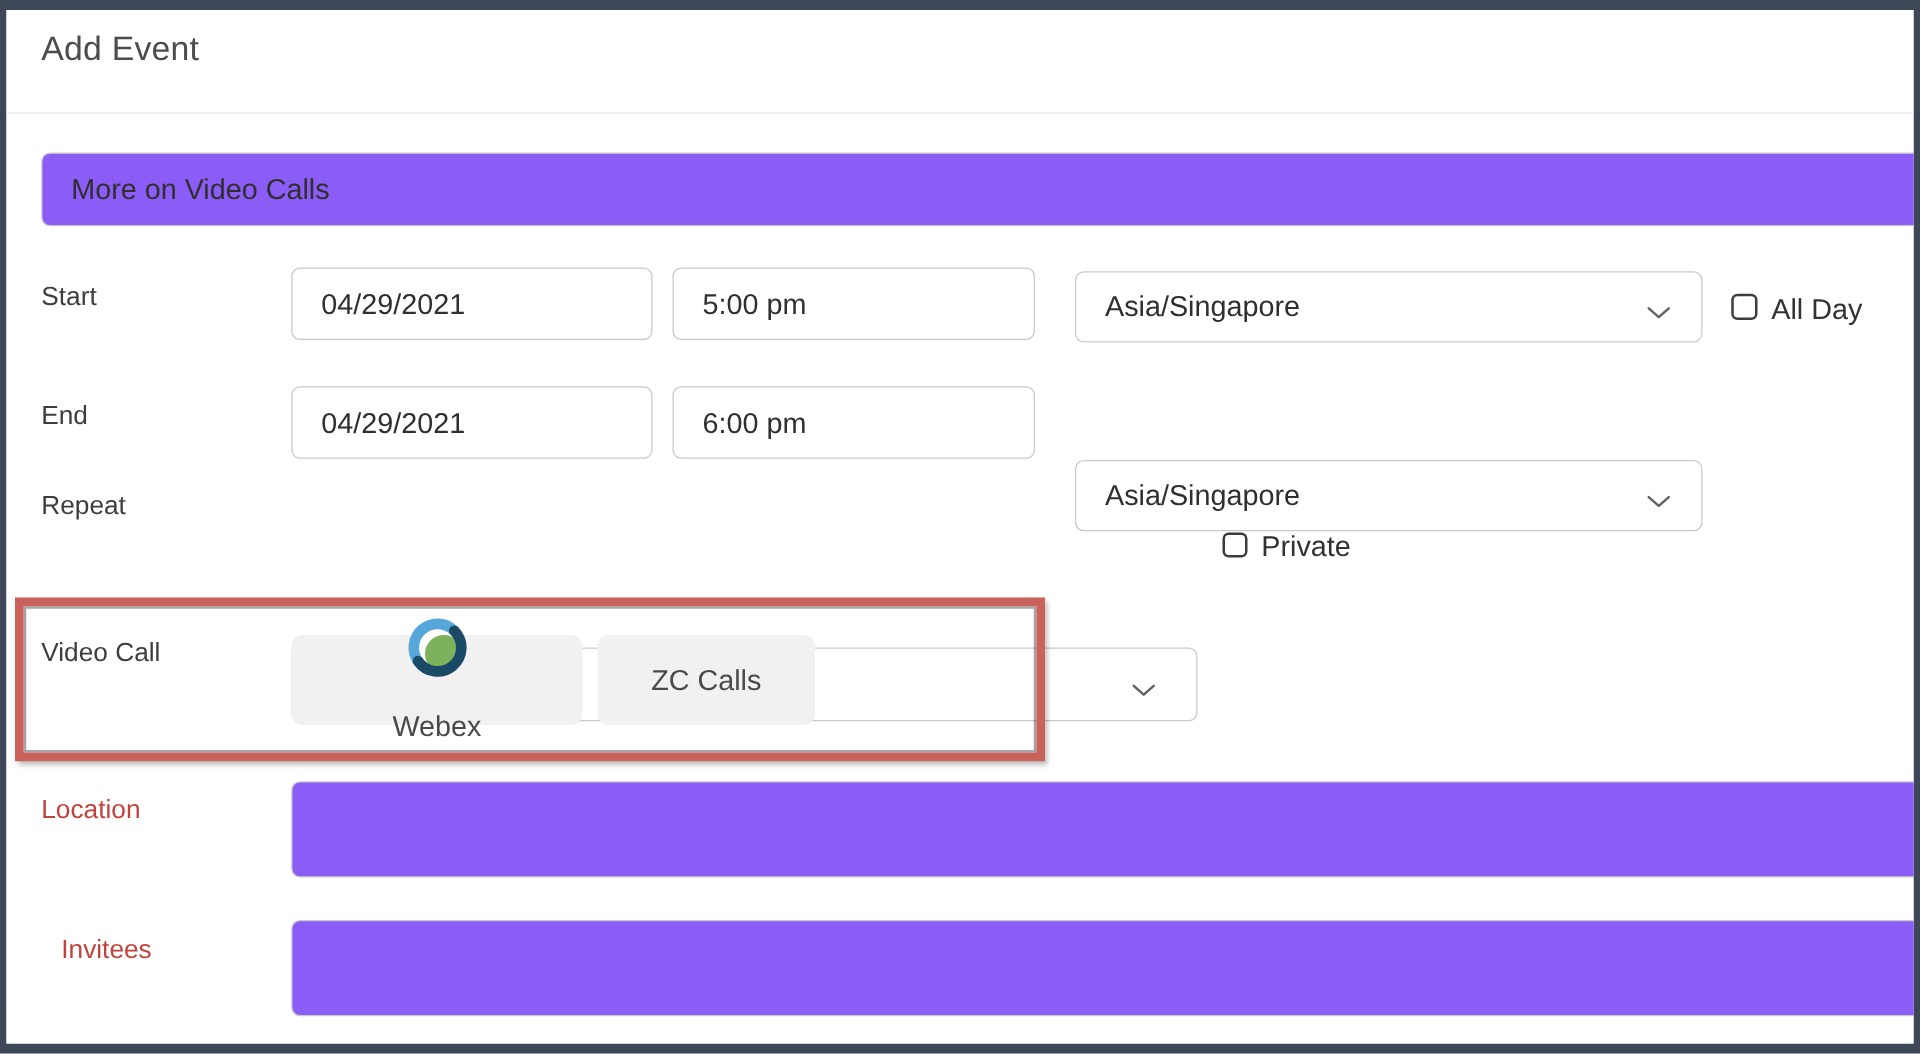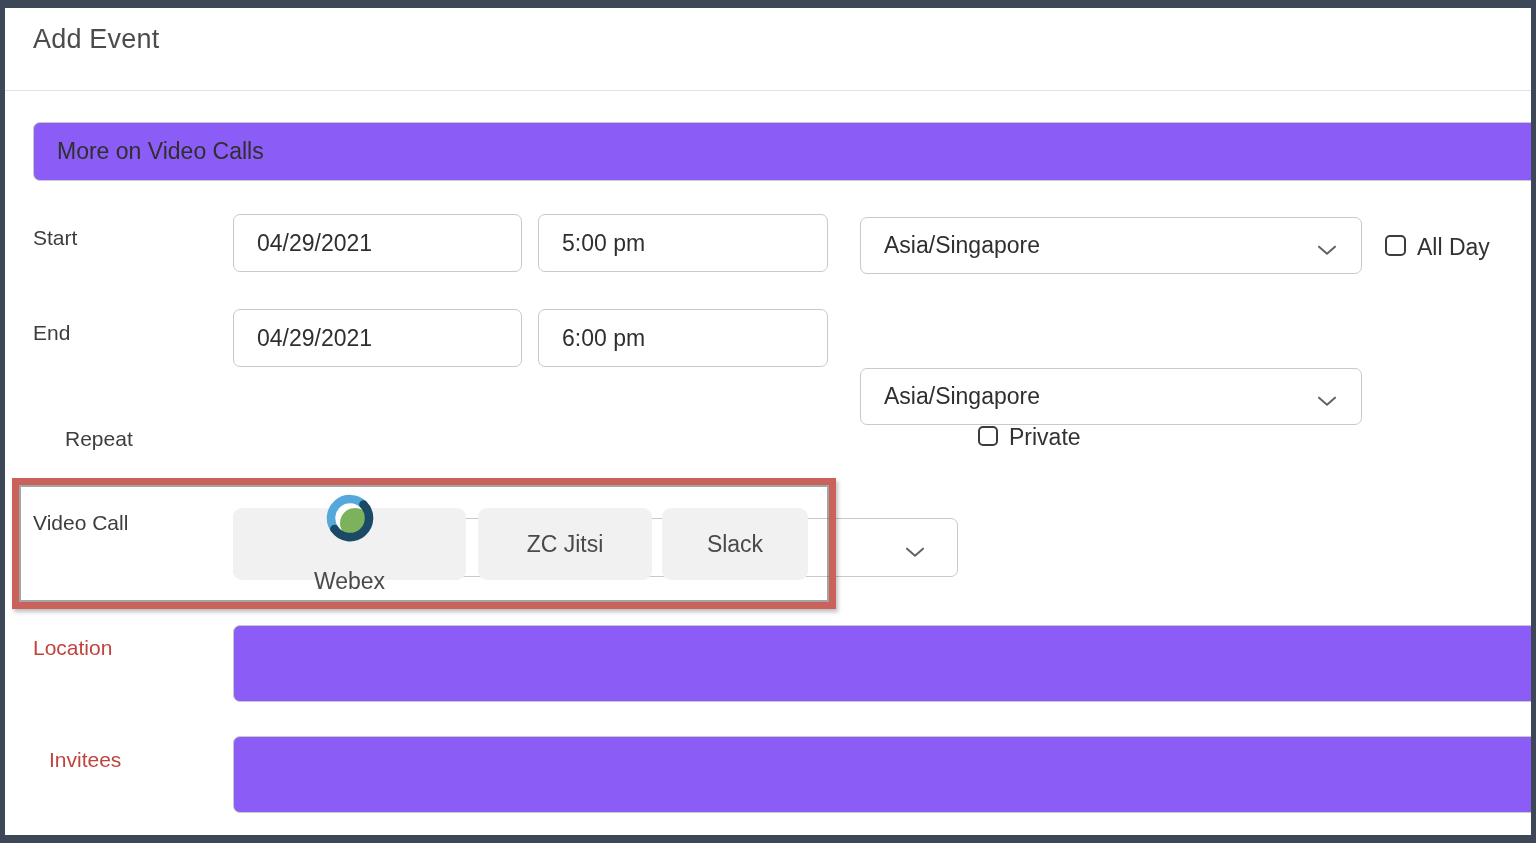--- a/index.html
+++ b/index.html
@@ -153,21 +153,21 @@
 
   <div class="abs value-box select-box" style="left:855px; top:303px; width:502px; height:57px;">
     <span>Asia/Singapore</span>
     <span class="chevron">
       <svg width="20" height="11" viewBox="0 0 20 11" fill="none">
         <path d="M2 2 L10 9 L18 2" stroke="#5f6368" stroke-width="2" stroke-linecap="round" stroke-linejoin="round"></path>
       </svg>
     </span>
   </div>
 
-  <div class="abs field-label" style="left:28px; top:419px;margin-left:32px;">Repeat</div>
+  <div class="abs field-label" style="left:28px; top:385px;">Repeat</div>
 
   <div class="abs value-box select-box" style="left:228px; top:396px; width:725px; height:59px;">
     <span>None</span>
     <span class="chevron" style="right:32px;">
       <svg width="20" height="11" viewBox="0 0 20 11" fill="none">
         <path d="M2 2 L10 9 L18 2" stroke="#5f6368" stroke-width="2" stroke-linecap="round" stroke-linejoin="round"></path>
       </svg>
     </span>
   </div>
 
@@ -185,26 +185,23 @@
           </clipPath>
         <circle cx="29" cy="29" r="15" fill="#7bb25b" clip-path="url(#webexInner)"></circle>
         <path d="M 37.4 10.6 A 19 19 0 0 0 8.4 34.9" fill="none" stroke="#55a8d9" stroke-width="8.5" stroke-linecap="round"></path>
         <path d="M 8.4 34.9 A 19 19 0 1 0 37.4 10.6" fill="none" stroke="#1b4a66" stroke-width="8.5" stroke-linecap="round"></path>
       </svg>
     </span>
     <span>Webex</span>
   </button>
 
   <button class="abs provider-btn" style="left:473px; top:500px; width:174px; height:72px;">
-    <span>ZC Jitsi</span>
+    <span>ZC Calls</span>
   </button>
 
-  <button class="abs provider-btn" style="left:657px; top:500px; width:146px; height:72px;">
-    <span>Slack</span>
-  </button>
 
   <div class="abs highlight-rect"></div>
 
   <div class="abs field-label required" style="left:28px; top:628px;">Location</div>
   <div class="abs input-wrap" style="left:228px; top:617px; right:-6px; height:77px;">
     <input class="text-input big-input" type="text" value="" style="">
   </div>
 
   <div class="abs field-label required" style="left:44px; top:740px;">Invitees</div>
   <div class="abs input-wrap" style="left:228px; top:728px; right:-6px; height:77px;">

